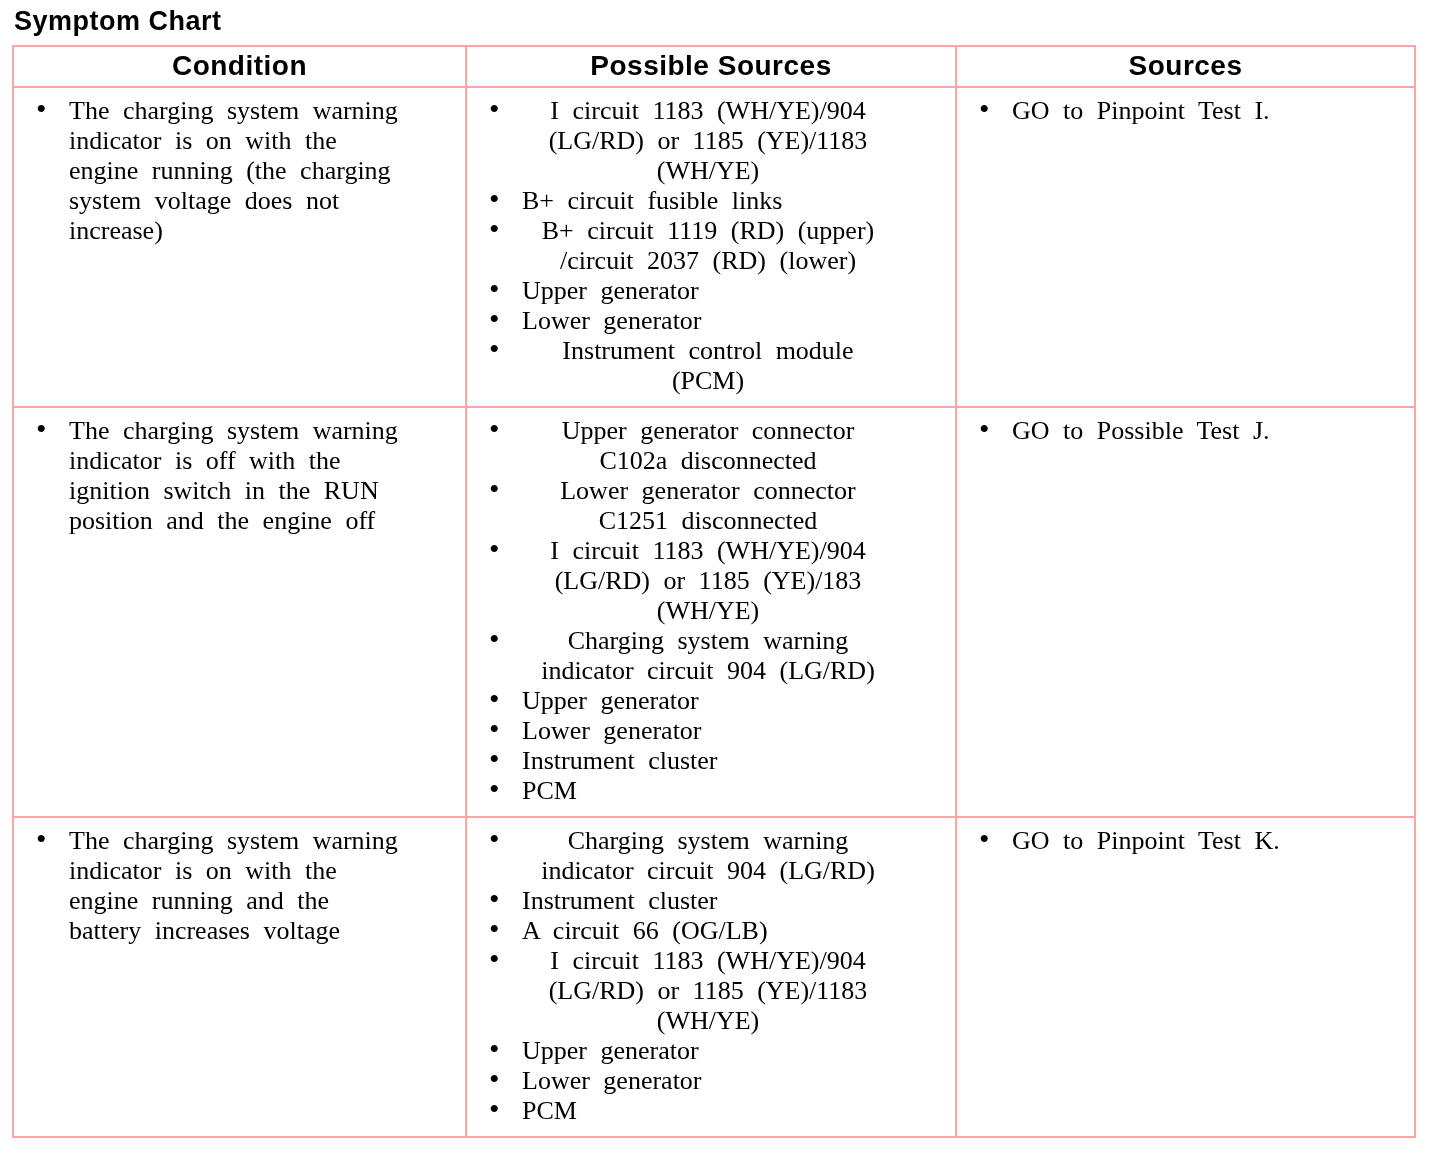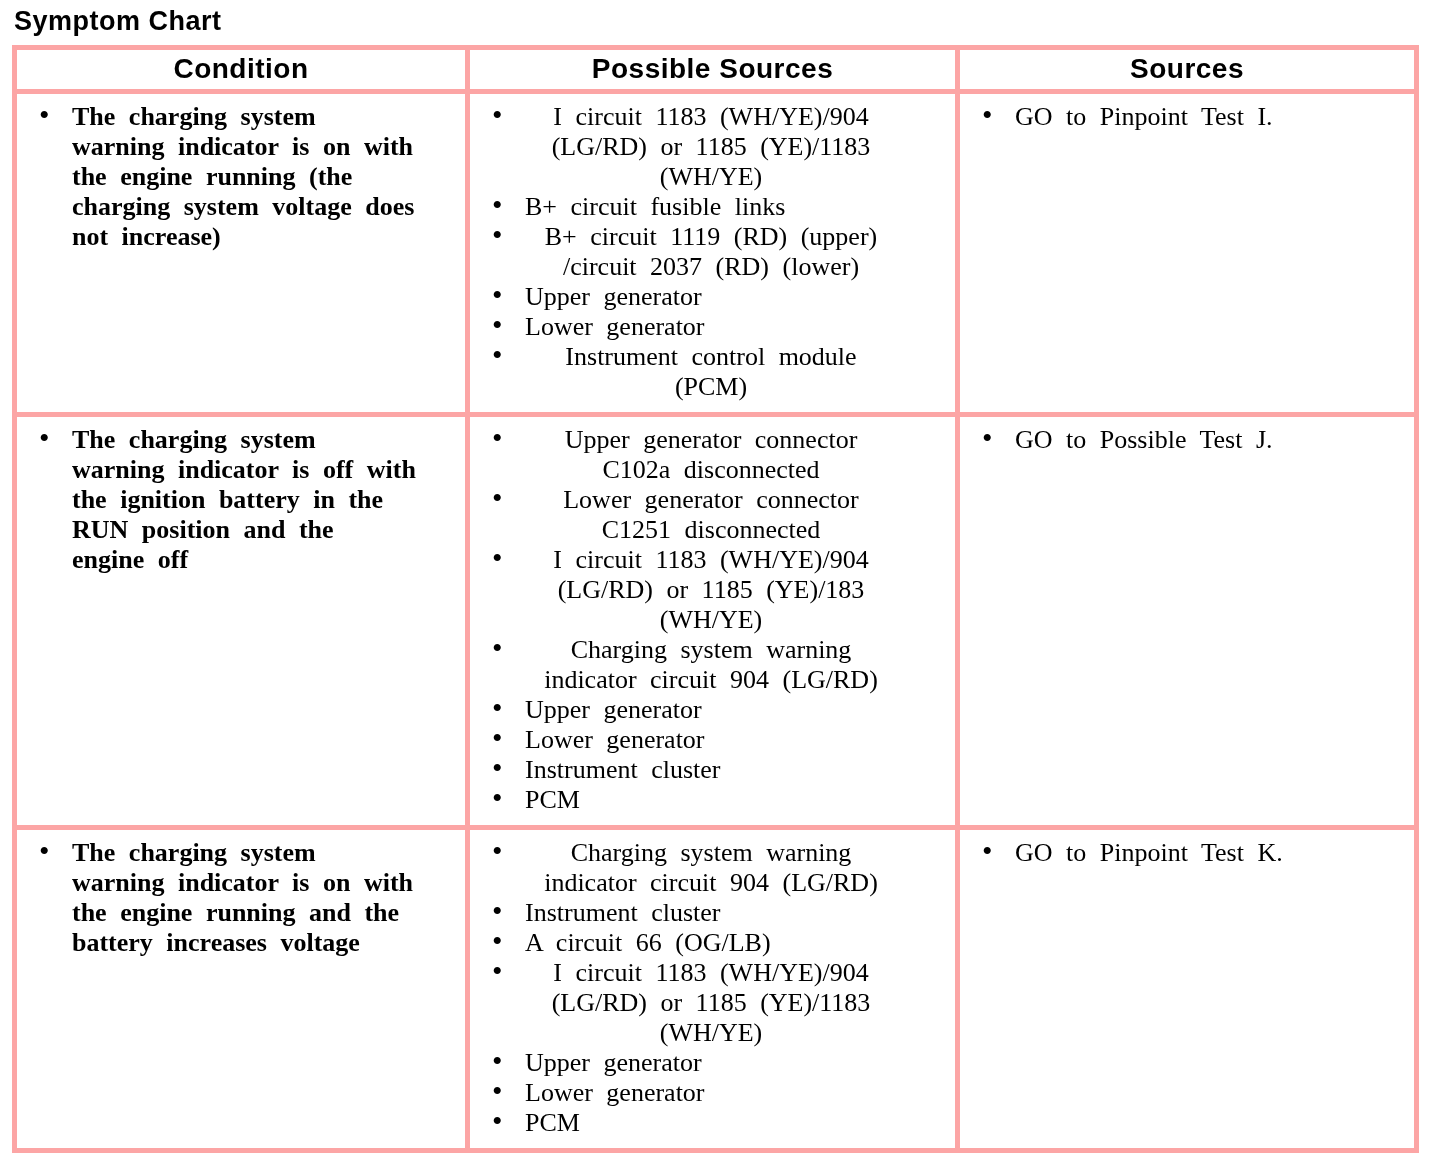--- a/index.html
+++ b/index.html
@@ -29,21 +29,21 @@
     margin: 0 0 8px 2px;
     letter-spacing: 0.5px;
   }
   table.symptom-table {
     border-collapse: collapse;
     table-layout: fixed;
     width: 1402px;
   }
   table.symptom-table th,
   table.symptom-table td {
-    border: 5px solid #fca5a5;
+    border: 2px solid #fca5a5;
     vertical-align: top;
     padding: 0;
   }
   table.symptom-table th {
     font-family: "Liberation Sans", sans-serif;
     font-weight: bold;
     font-size: 28px;
     line-height: 34px;
     text-align: center;
     padding: 2px 0 3px 0;
@@ -65,21 +65,21 @@
   td ul.cell-list li .bullet {
     position: absolute;
     left: 0;
     top: -2px;
     font-size: 30px;
     word-spacing: normal;
   }
   col.col-condition { width: 453px; }
   col.col-sources   { width: 490px; }
   col.col-action    { width: 459px; }
-  td.condition-cell li .item-text { display: inline-block; max-width: 344px; font-weight: bold; }
+  td.condition-cell li .item-text { display: inline-block; max-width: 344px; }
   td.sources-cell   li .item-text { display: inline-block; max-width: 372px; text-align: center; }
   td.action-cell    li .item-text { display: inline-block; max-width: 400px; }
 </style>
 </head>
 <body>
 
 <div class="page">
 
   <h1 class="page-title">Symptom Chart</h1>
 
@@ -116,21 +116,21 @@
     <td class="action-cell">
       <ul class="cell-list">
               <li><span class="bullet">•</span><span class="item-text">GO to Pinpoint Test I.</span></li>
             </ul>
     </td>
   </tr>
 
   <tr>
     <td class="condition-cell">
       <ul class="cell-list">
-              <li><span class="bullet">•</span><span class="item-text">The charging system warning indicator is off with the ignition battery in the RUN position and the engine off</span></li>
+              <li><span class="bullet">•</span><span class="item-text">The charging system warning indicator is off with the ignition switch in the RUN position and the engine off</span></li>
             </ul>
     </td>
     <td class="sources-cell">
       <ul class="cell-list">
               <li><span class="bullet">•</span><span class="item-text">Upper generator connector C102a disconnected</span></li>
               <li><span class="bullet">•</span><span class="item-text">Lower generator connector C1251 disconnected</span></li>
               <li><span class="bullet">•</span><span class="item-text">I circuit 1183 (WH/YE)/904 (LG/RD) or 1185 (YE)/183 (WH/YE)</span></li>
               <li><span class="bullet">•</span><span class="item-text">Charging system warning indicator circuit 904 (LG/RD)</span></li>
               <li><span class="bullet">•</span><span class="item-text">Upper generator</span></li>
               <li><span class="bullet">•</span><span class="item-text">Lower generator</span></li>

